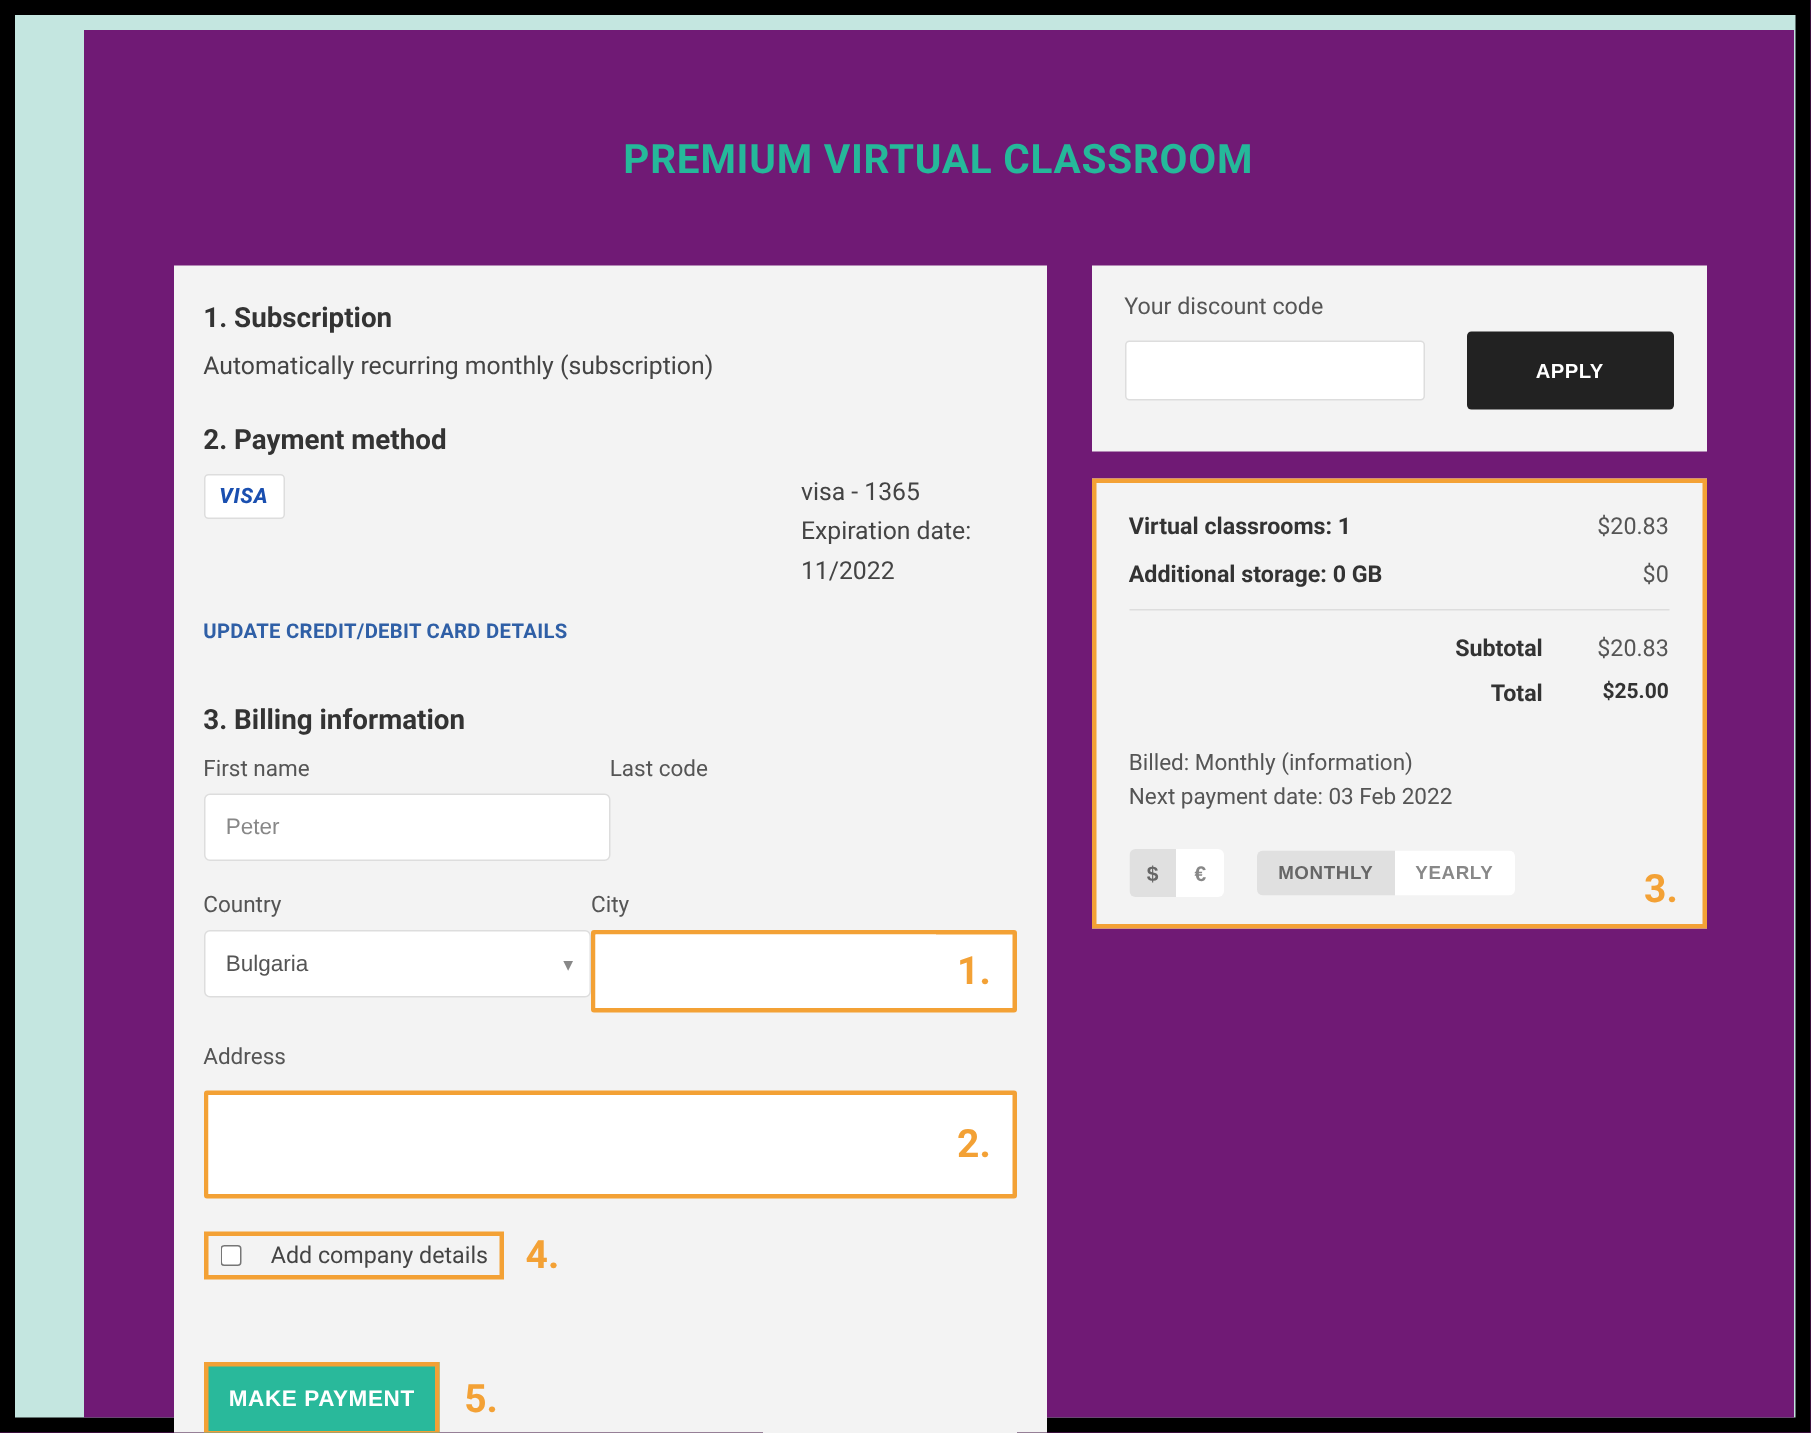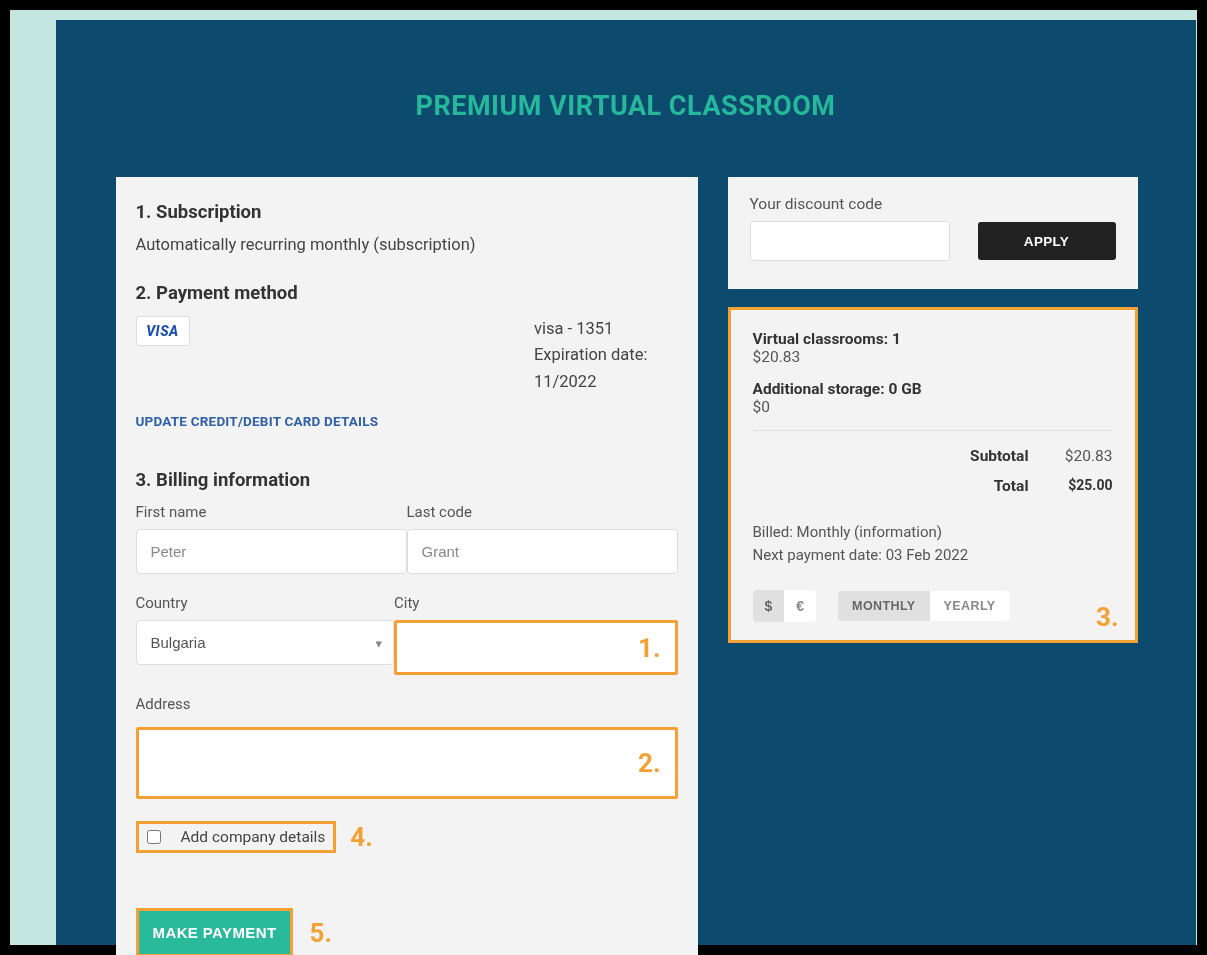--- a/index.html
+++ b/index.html
@@ -14,21 +14,21 @@
     .outer {
       background: #c4e6e0;
       width: 100%;
       height: 100%;
       padding-top: 10px;
       display: flex;
       justify-content: center;
       position: relative;
     }
     .page {
-      background: #0c4a6e;
+      background: #701a75;
       width: 1140px;
       height: 100%;
       padding: 20px 60px 0;
       margin-left: 44px;
     }
     .page-title {
       text-align: center;
       color: #25b89a;
       font-size: 27px;
       font-weight: 700;
@@ -161,30 +161,30 @@
       padding: 18px 22px 28px;
     }
     .promo-label { font-size: 15.5px; color: #555; margin-bottom: 8px; }
     .promo-row { display: flex; gap: 28px; align-items:center; }
     .promo-input {
       background:#fff; border:1px solid #ddd; border-radius:3px;
       width: 200px; height: 40px; padding: 0 10px; font-size: 14px;
     }
     .apply-btn {
       background:#222; color:#fff; font-weight:700; font-size:13.5px;
-      border:none; height:38px; width: 138px; border-radius:3px; cursor:pointer;
+      border:none; height:52px; width: 138px; border-radius:3px; cursor:pointer;
       letter-spacing:0.3px;
     }
     .summary-box {
       background:#f3f3f3;
       border: 3px solid #f3a135;
       padding: 20px 22px 18px;
       position: relative;
     }
-    .sum-line { display:flex; justify-content:space-between; font-size:15.5px; margin-bottom:14px;flex-direction:column; }
+    .sum-line { display:flex; justify-content:space-between; font-size:15.5px; margin-bottom:14px; }
     .sum-line .label-b { font-weight:700; color:#333; }
     .sum-line .val { color:#555; }
     .divider { border-top:1px solid #ddd; margin: 6px 0 16px; }
     .sub-line { display:flex; justify-content:flex-end; gap:24px; font-size:15.5px; margin-bottom:12px; }
     .sub-line .lbl { font-weight:700; color:#333; text-align:right; }
     .sub-line .v { color:#555; min-width:60px; text-align:right; }
     .total-line .v { font-size: 14px; font-weight: 700; color:#333; }
     .billed-info { font-size:15px; color:#555; line-height:1.55; margin-top: 26px; margin-bottom: 22px; }
     .switch-row { display:flex; align-items:center; gap:22px; }
     .curr-group, .period-group {
@@ -215,37 +215,36 @@
 
         <div class="section-heading">1. Subscription</div>
         <div class="section-sub">Automatically recurring monthly (subscription)</div>
 
         <div class="section-heading">2. Payment method</div>
         <div class="payment-row">
           <div class="card-logo">
               <span>VISA</span>
             </div>
           <div class="card-info">
-            <div>visa - 1351</div>
+            <div>visa - 1365</div>
             <div>Expiration date:</div>
             <div>11/2022</div>
           </div>
         </div>
         <div class="update-link">UPDATE CREDIT/DEBIT CARD DETAILS</div>
 
         <div class="section-heading">3. Billing information</div>
 
         <div class="form-row">
           <div class="form-col">
             <div class="field-label">First name</div>
             <input class="input" value="Peter" style="">
           </div>
           <div class="form-col">
             <div class="field-label">Last code</div>
-            <input class="input" value="Grant" style="">
           </div>
         </div>
 
         <div class="form-row">
           <div class="form-col">
             <div class="field-label">Country</div>
             <div class="select-wrap">
               <select class="select">
                 <option>Bulgaria</option>
               </select>

